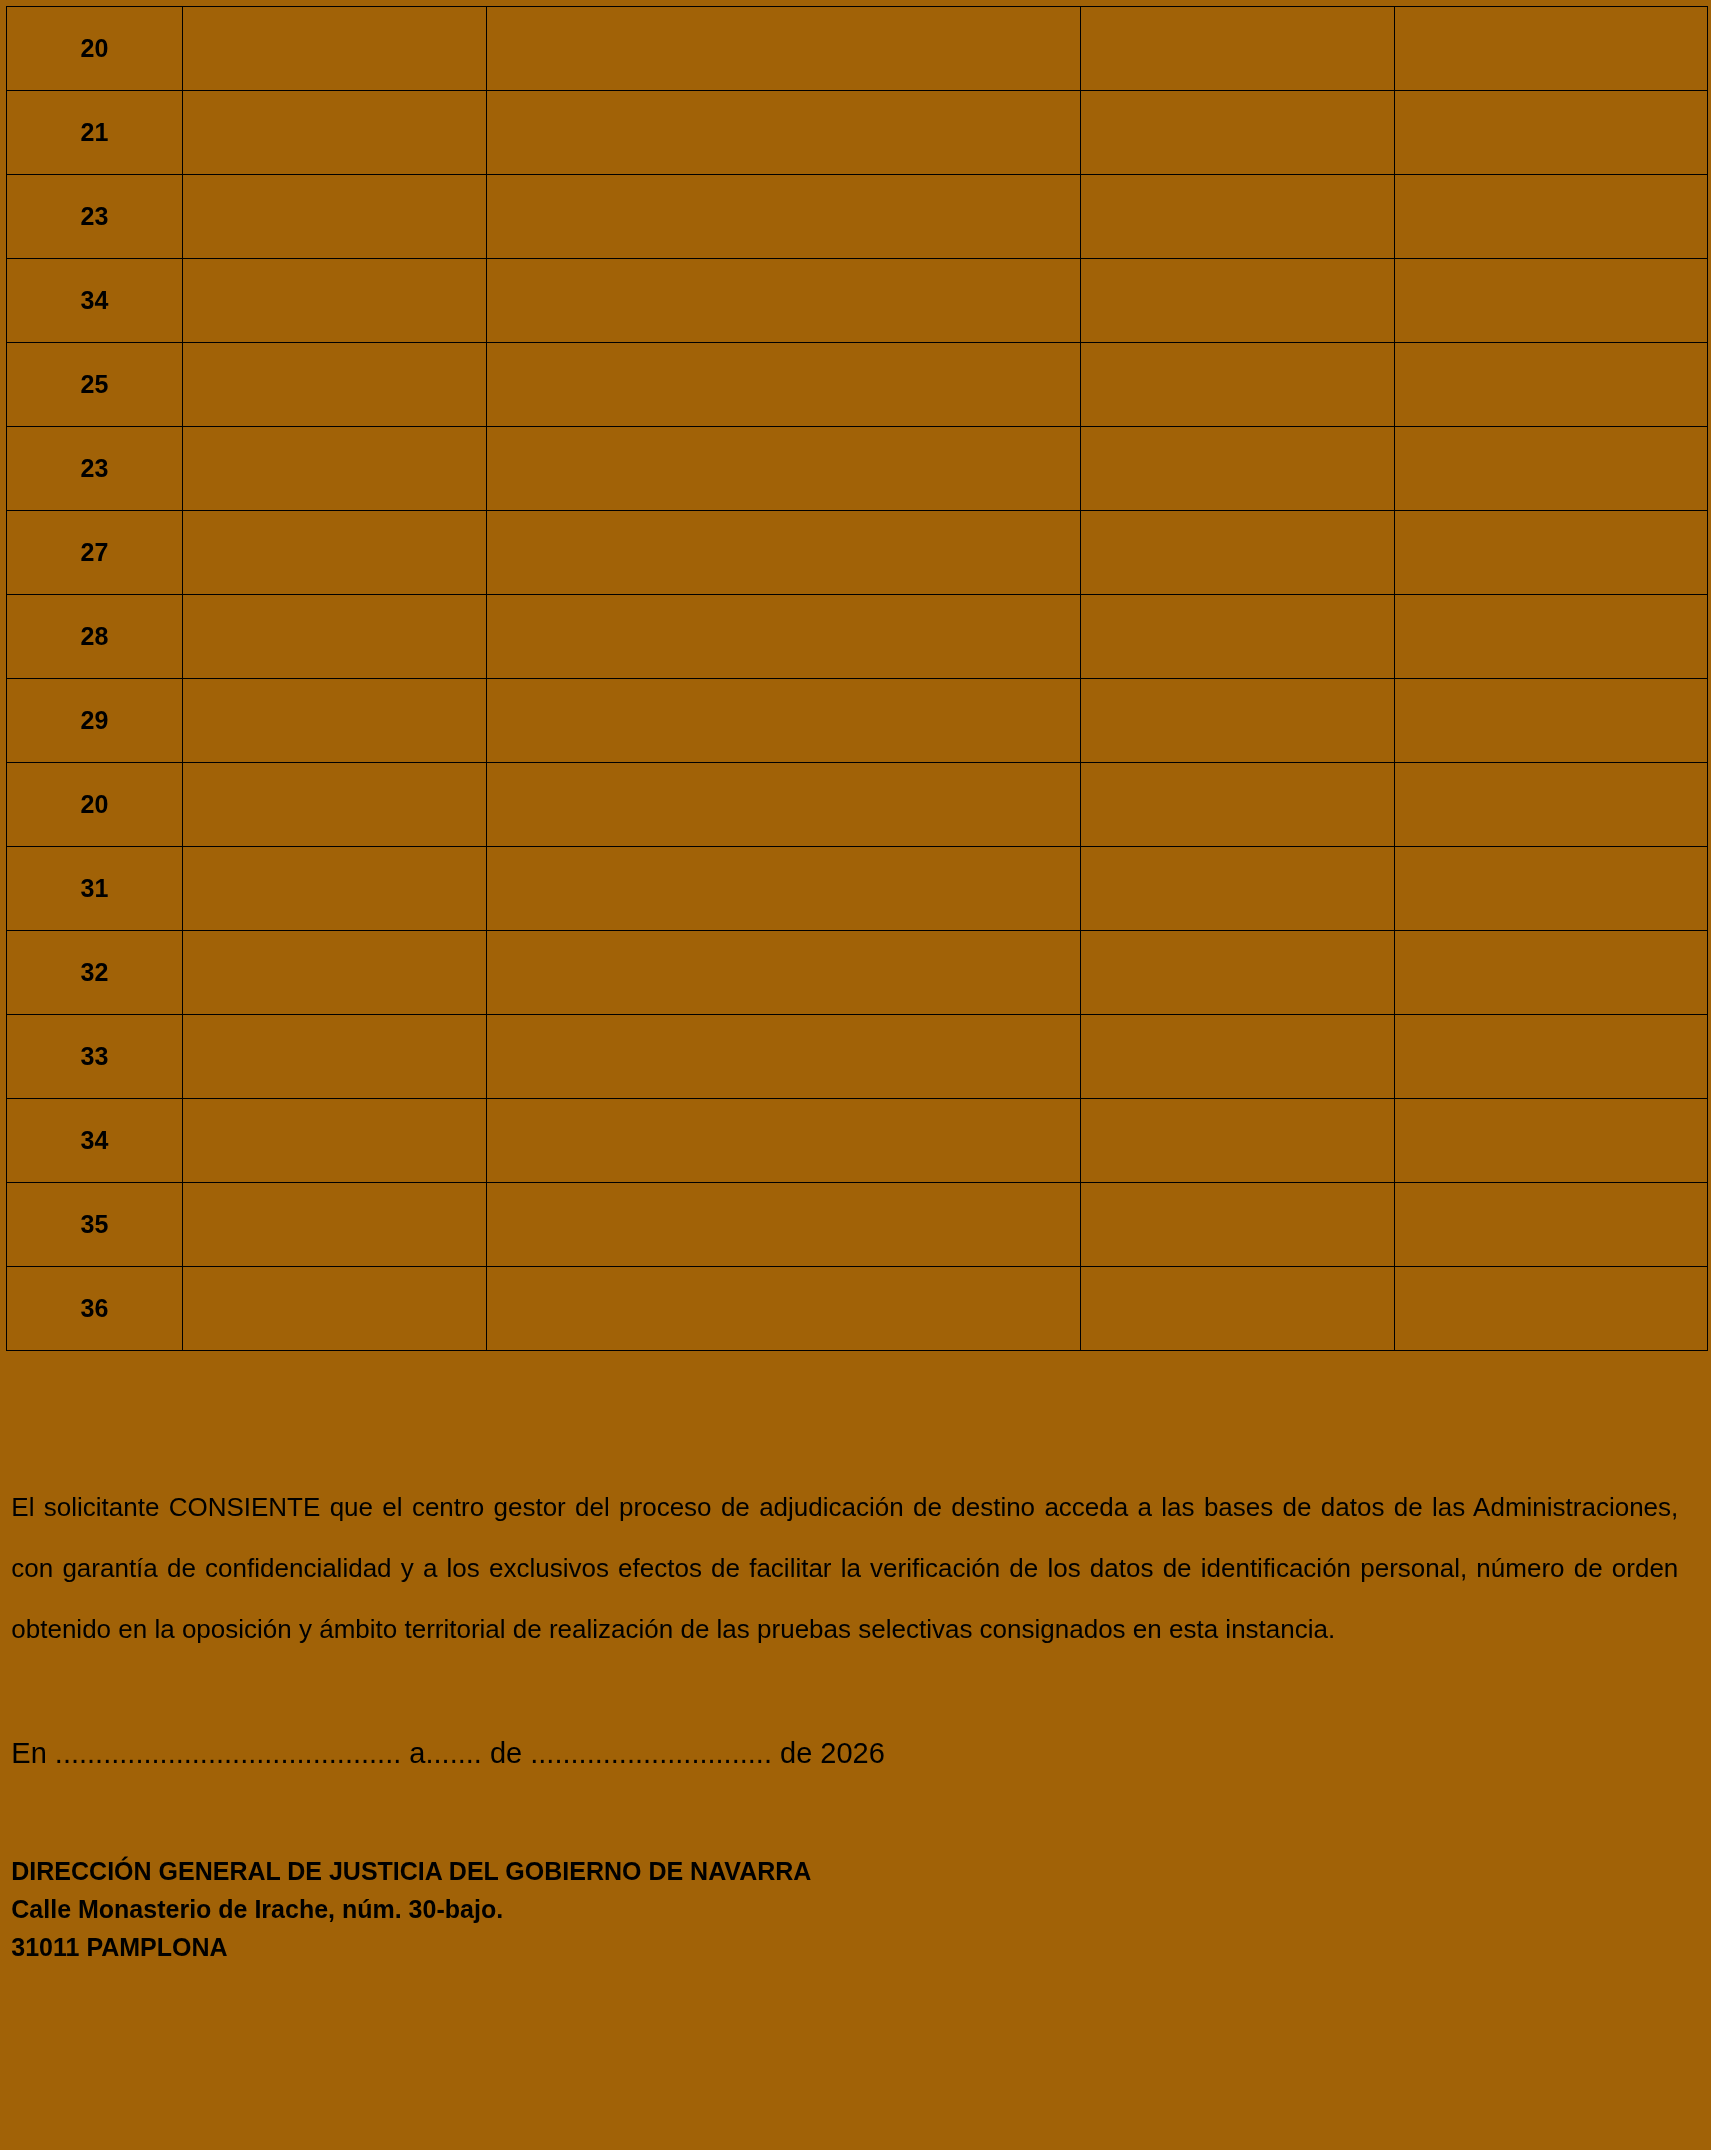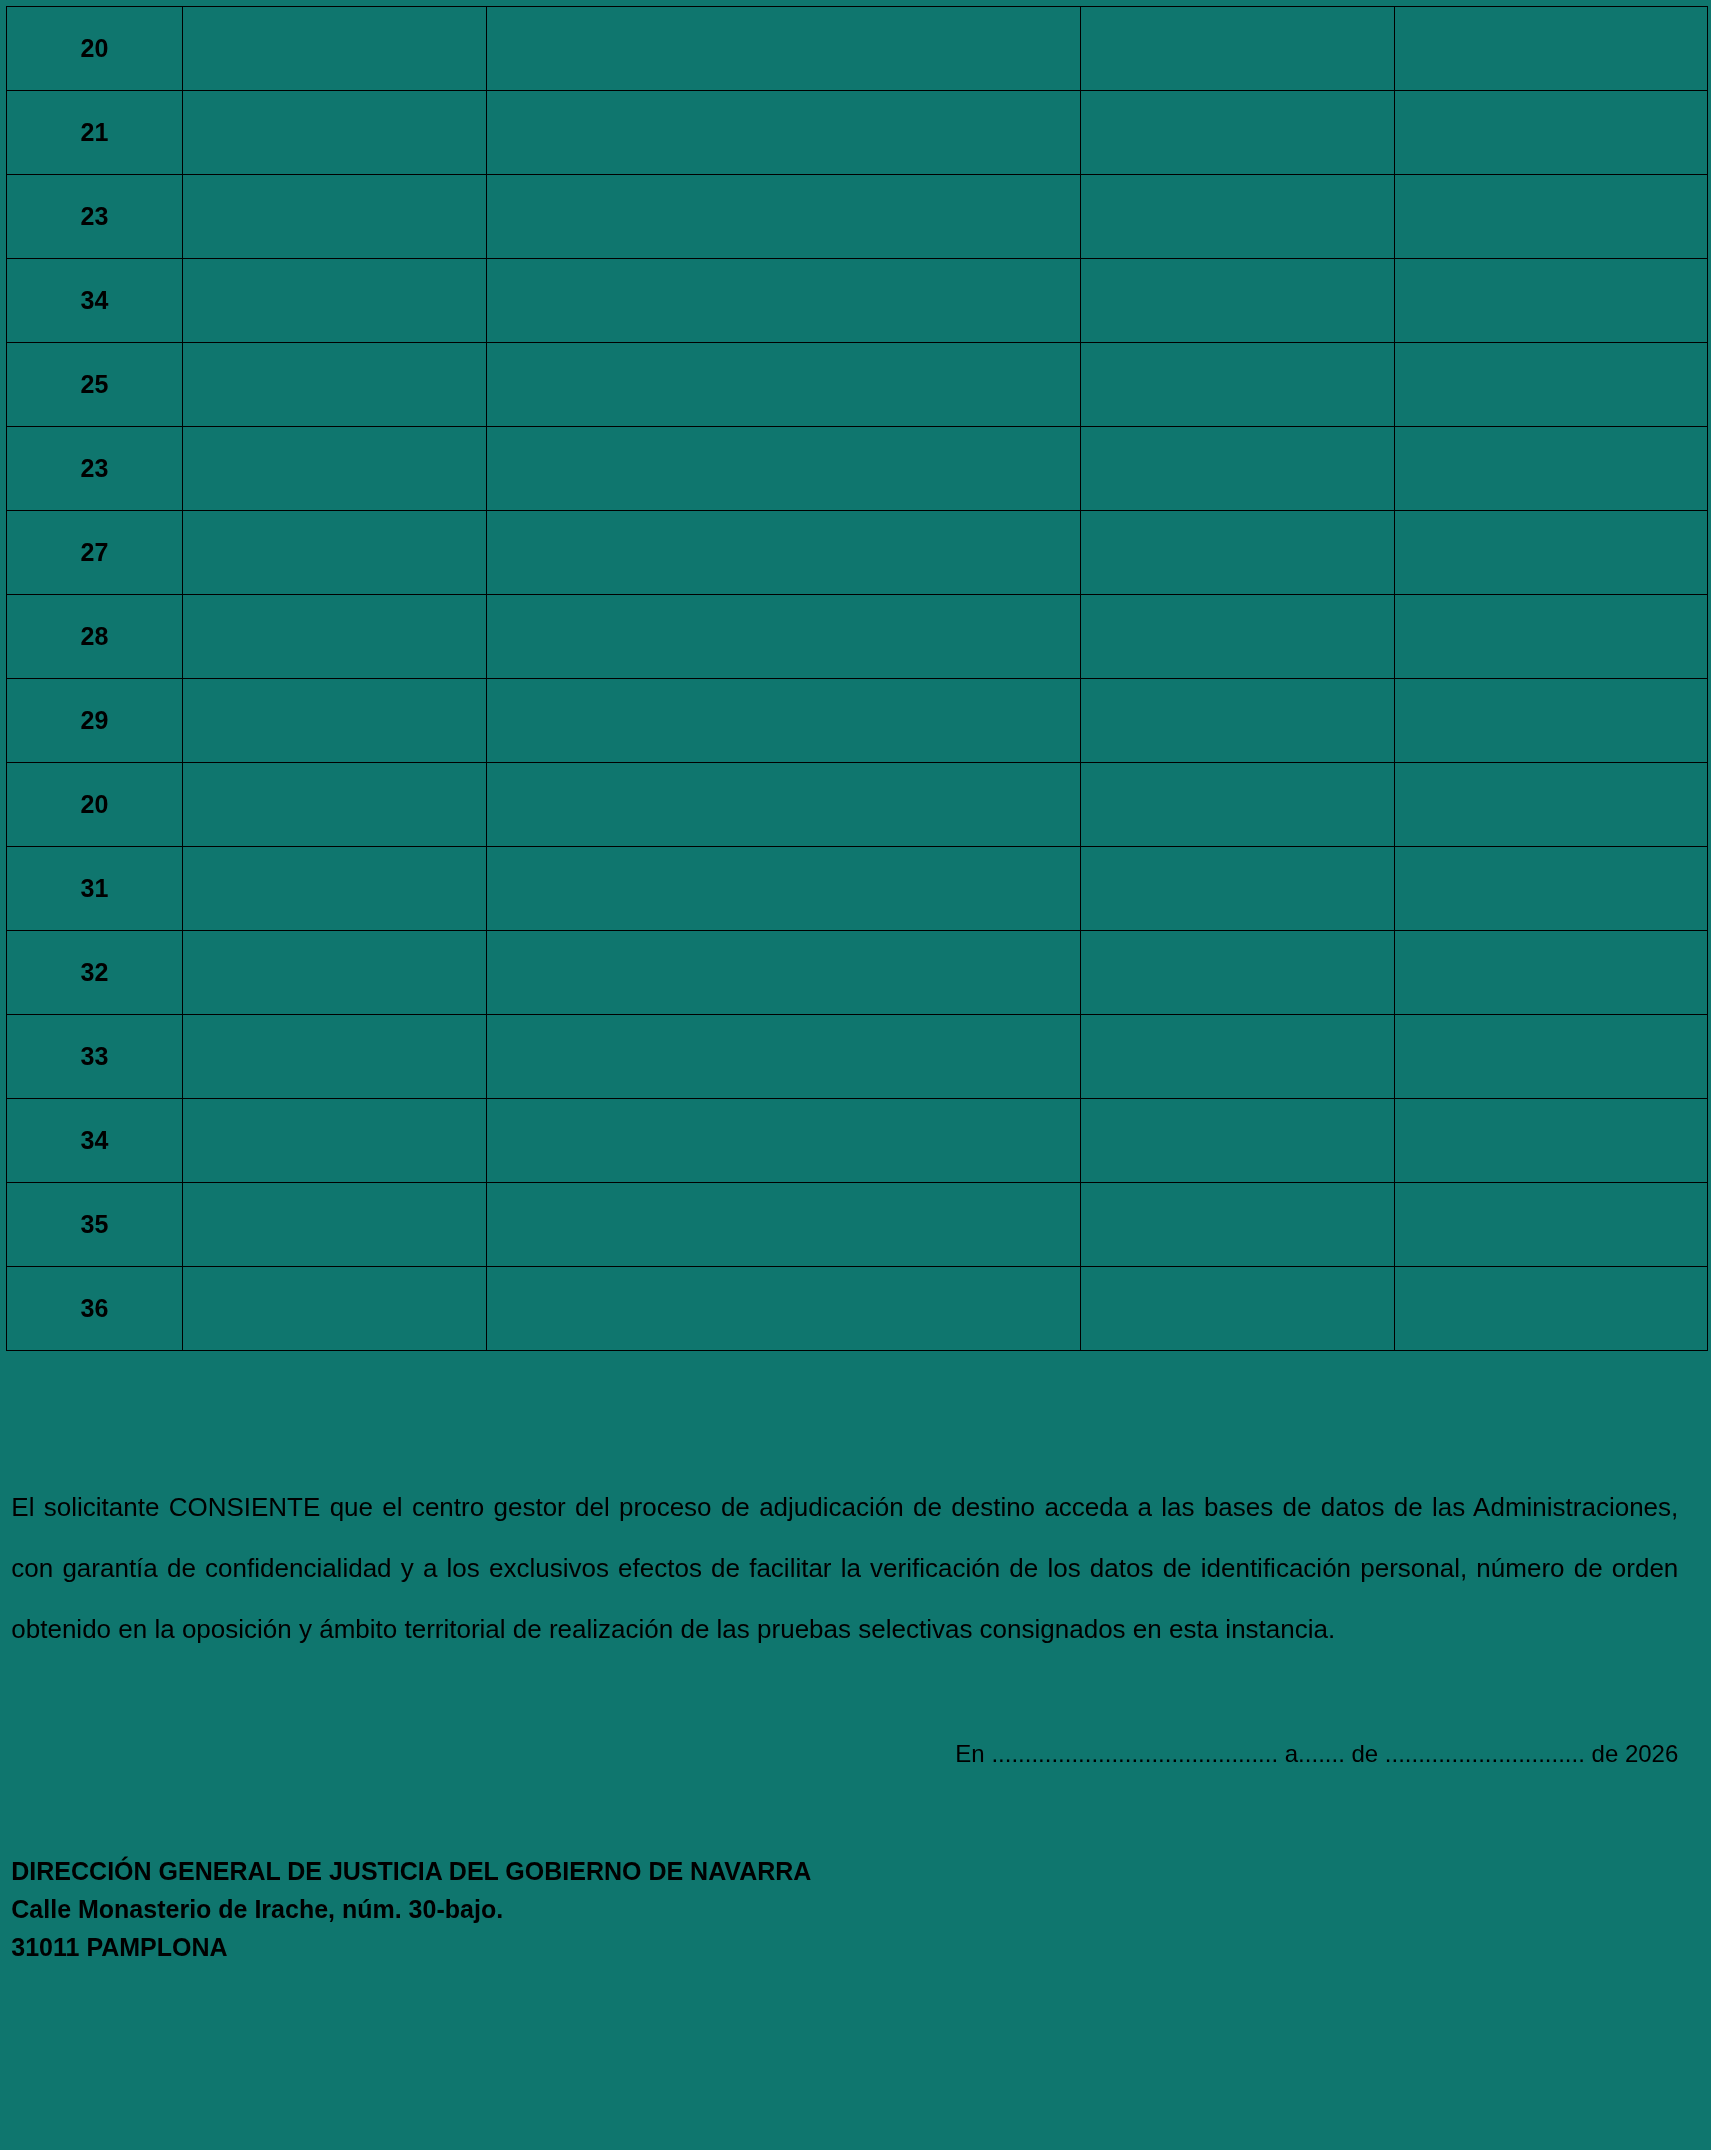--- a/index.html
+++ b/index.html
@@ -1,21 +1,21 @@
 <!DOCTYPE html>
 <html style="font-size:13px"><head>
 <meta charset="utf-8">
 <style>
   * { margin: 0; padding: 0; box-sizing: border-box; }
   html, body { background: #ffffff; }
   .page {
     position: relative;
     width: 1712px;
     height: 2151px;
-    background: #0f766e;
+    background: #a16207;
     color: #000000;
     font-family: "Liberation Sans", sans-serif;
     overflow: hidden;
   }
   table.pref-table {
     position: absolute;
     left: 6.4px;
     top: 6.4px;
     width: 1702px;
     border-collapse: collapse;
@@ -48,23 +48,22 @@
     display: inline-block;
     width: 37px;
     height: 34px;
     border: 2.4px solid #000000;
     background: #ffffff;
     margin-right: 39px;
     vertical-align: -3.2px;
   }
   .date-line {
     margin-top: 63px;
-    font-size: 24px;
+    font-size: 29px;
     line-height: 61px;
-    text-align: right;
   }
   .footer {
     margin-top: 68px;
     font-weight: bold;
     font-size: 25px;
     line-height: 38px;
   }
 </style>
 </head>
 <body>

